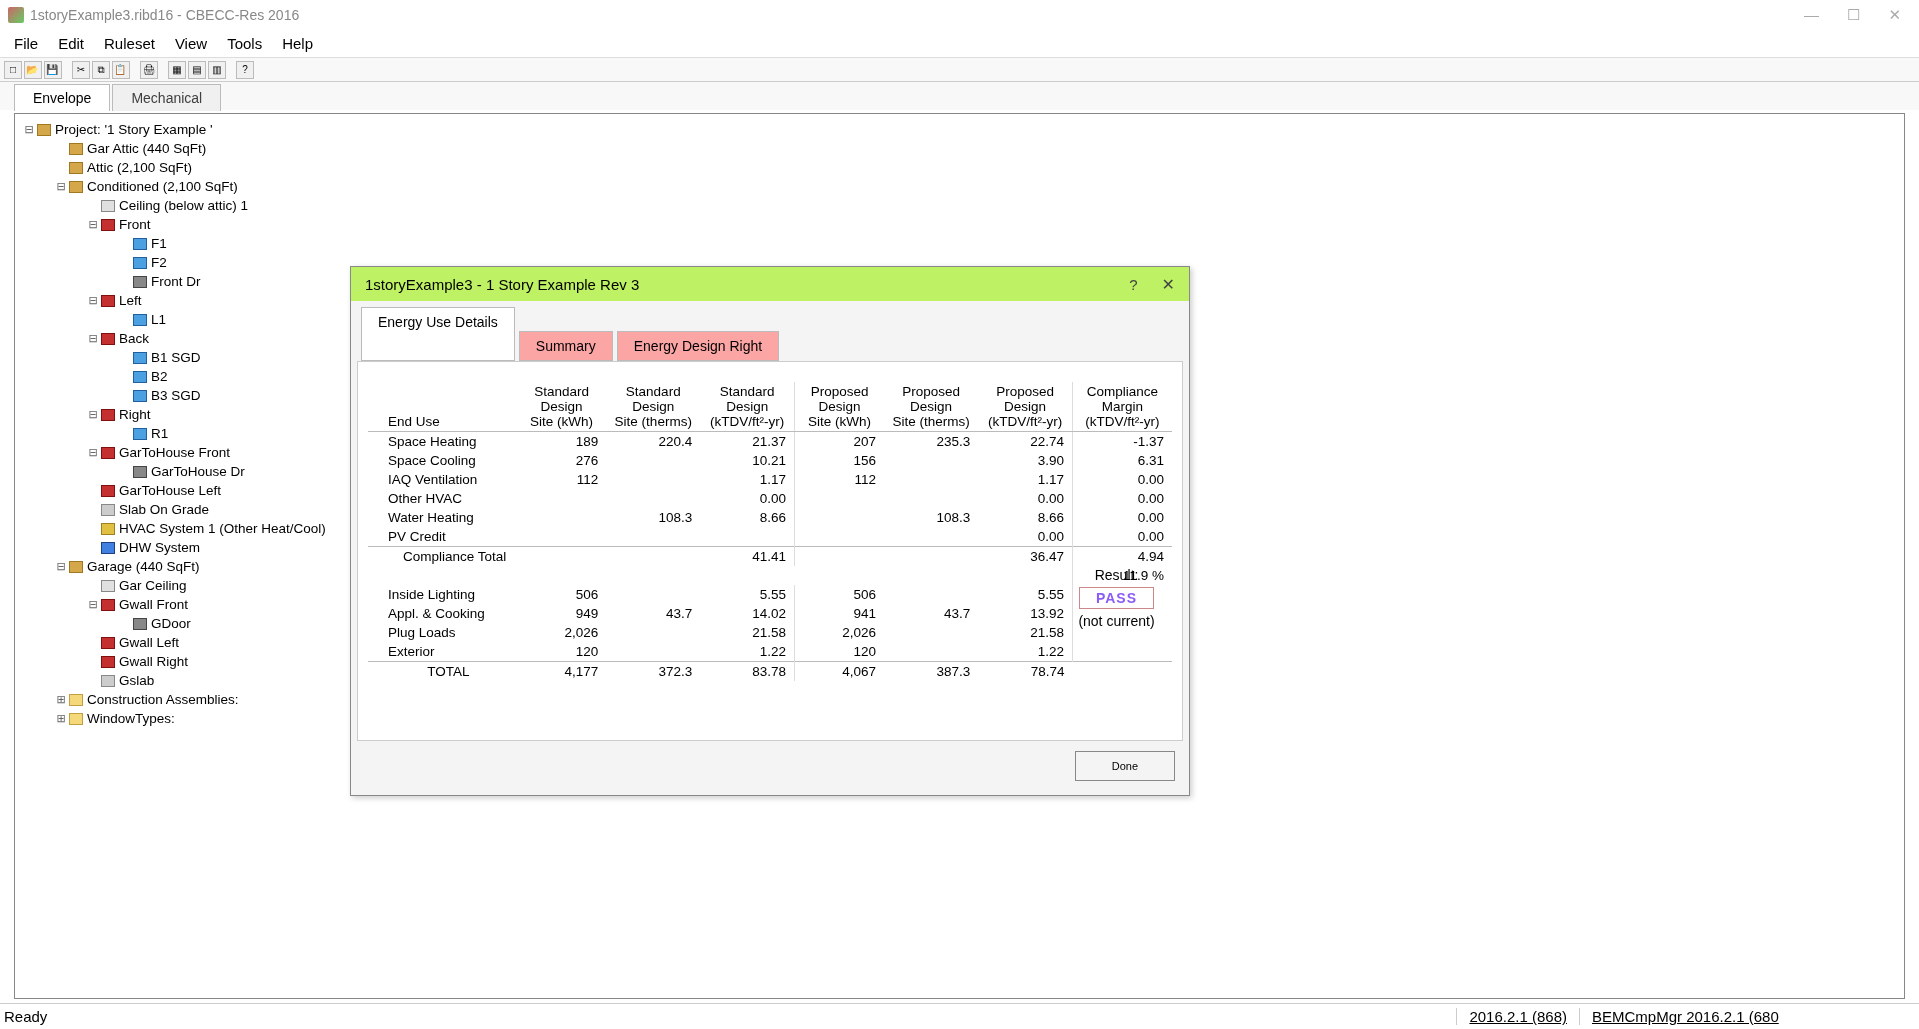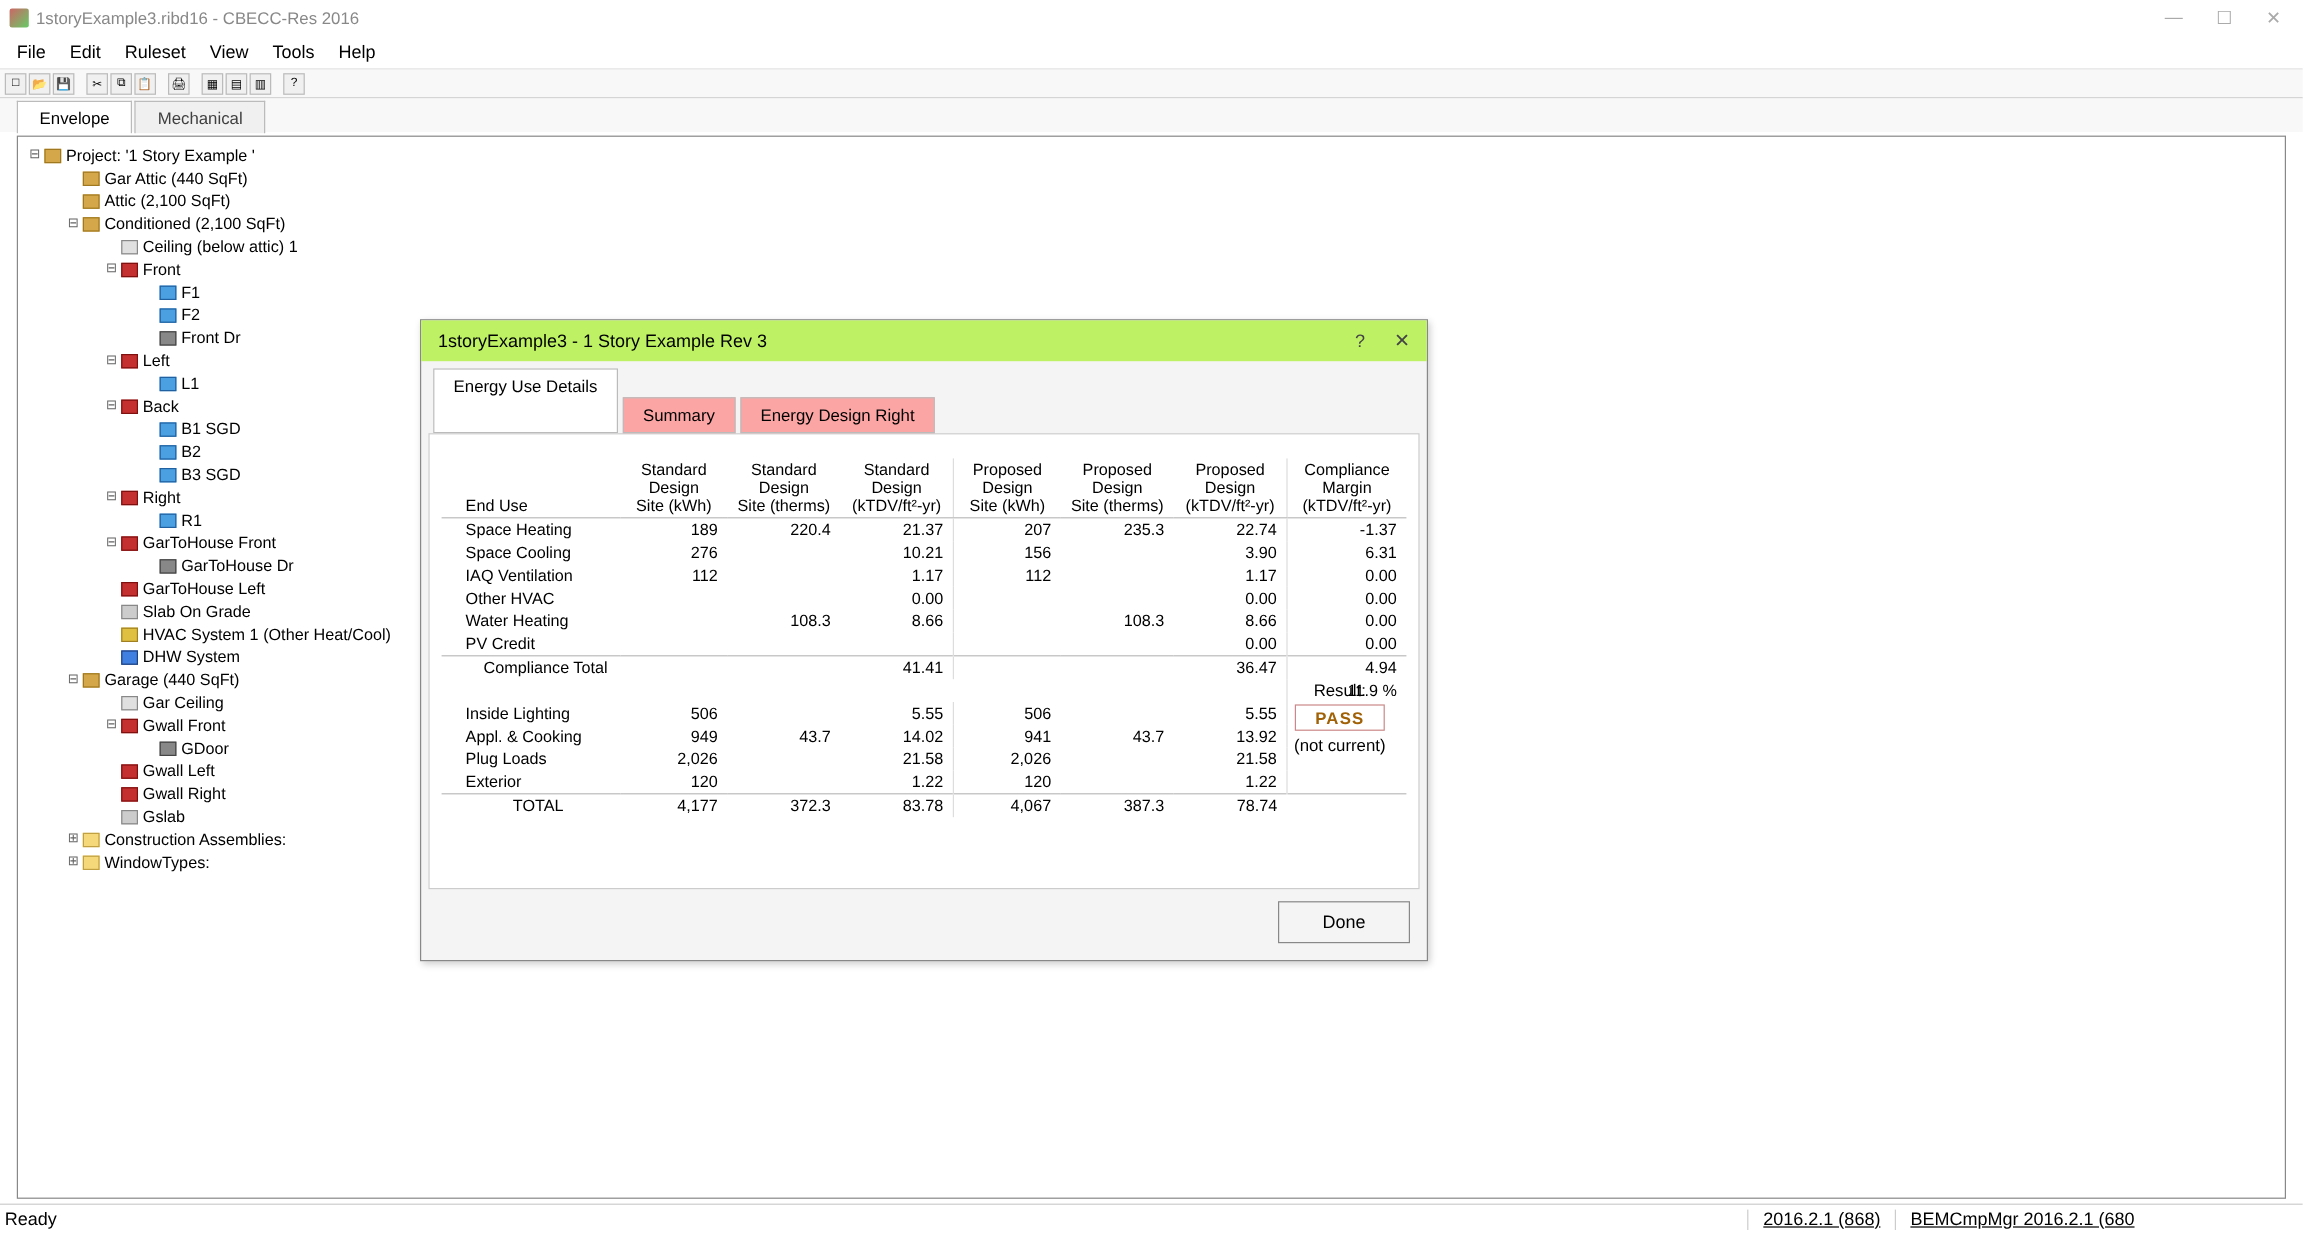--- a/index.html
+++ b/index.html
@@ -161,35 +161,35 @@
 table.energy tr.sum td { border-top: 1px solid #bbb; }
 table.energy tr.total td { border-top: 1px solid #bbb; }
 .col-sep { border-left: 1px solid #ddd; }
 .result-box {
   float: right;
   width: 105px;
   text-align:center;
   font-size: 14px;
 }
 .result-box .pass {
-  color: #a16207;
+  color: #8b5cf6;
   font-weight: bold;
   border: 1px solid #c88;
   padding: 2px 16px;
   display:inline-block;
   margin: 4px 0;
   letter-spacing: 1px;
 }
 .dialog-footer {
   padding: 10px 14px 14px 14px;
   text-align: right;
 }
 .dialog-footer button {
   padding: 8px 36px;
-  font-size: 15px;
+  font-size: 11px;
   background:#f4f4f4;
   border: 1px solid #888;
 }
 .statusbar {
   position:absolute;
   left:0; right:0; bottom:0;
   height: 26px;
   display:flex;
   align-items:center;
   border-top:1px solid #ccc;

